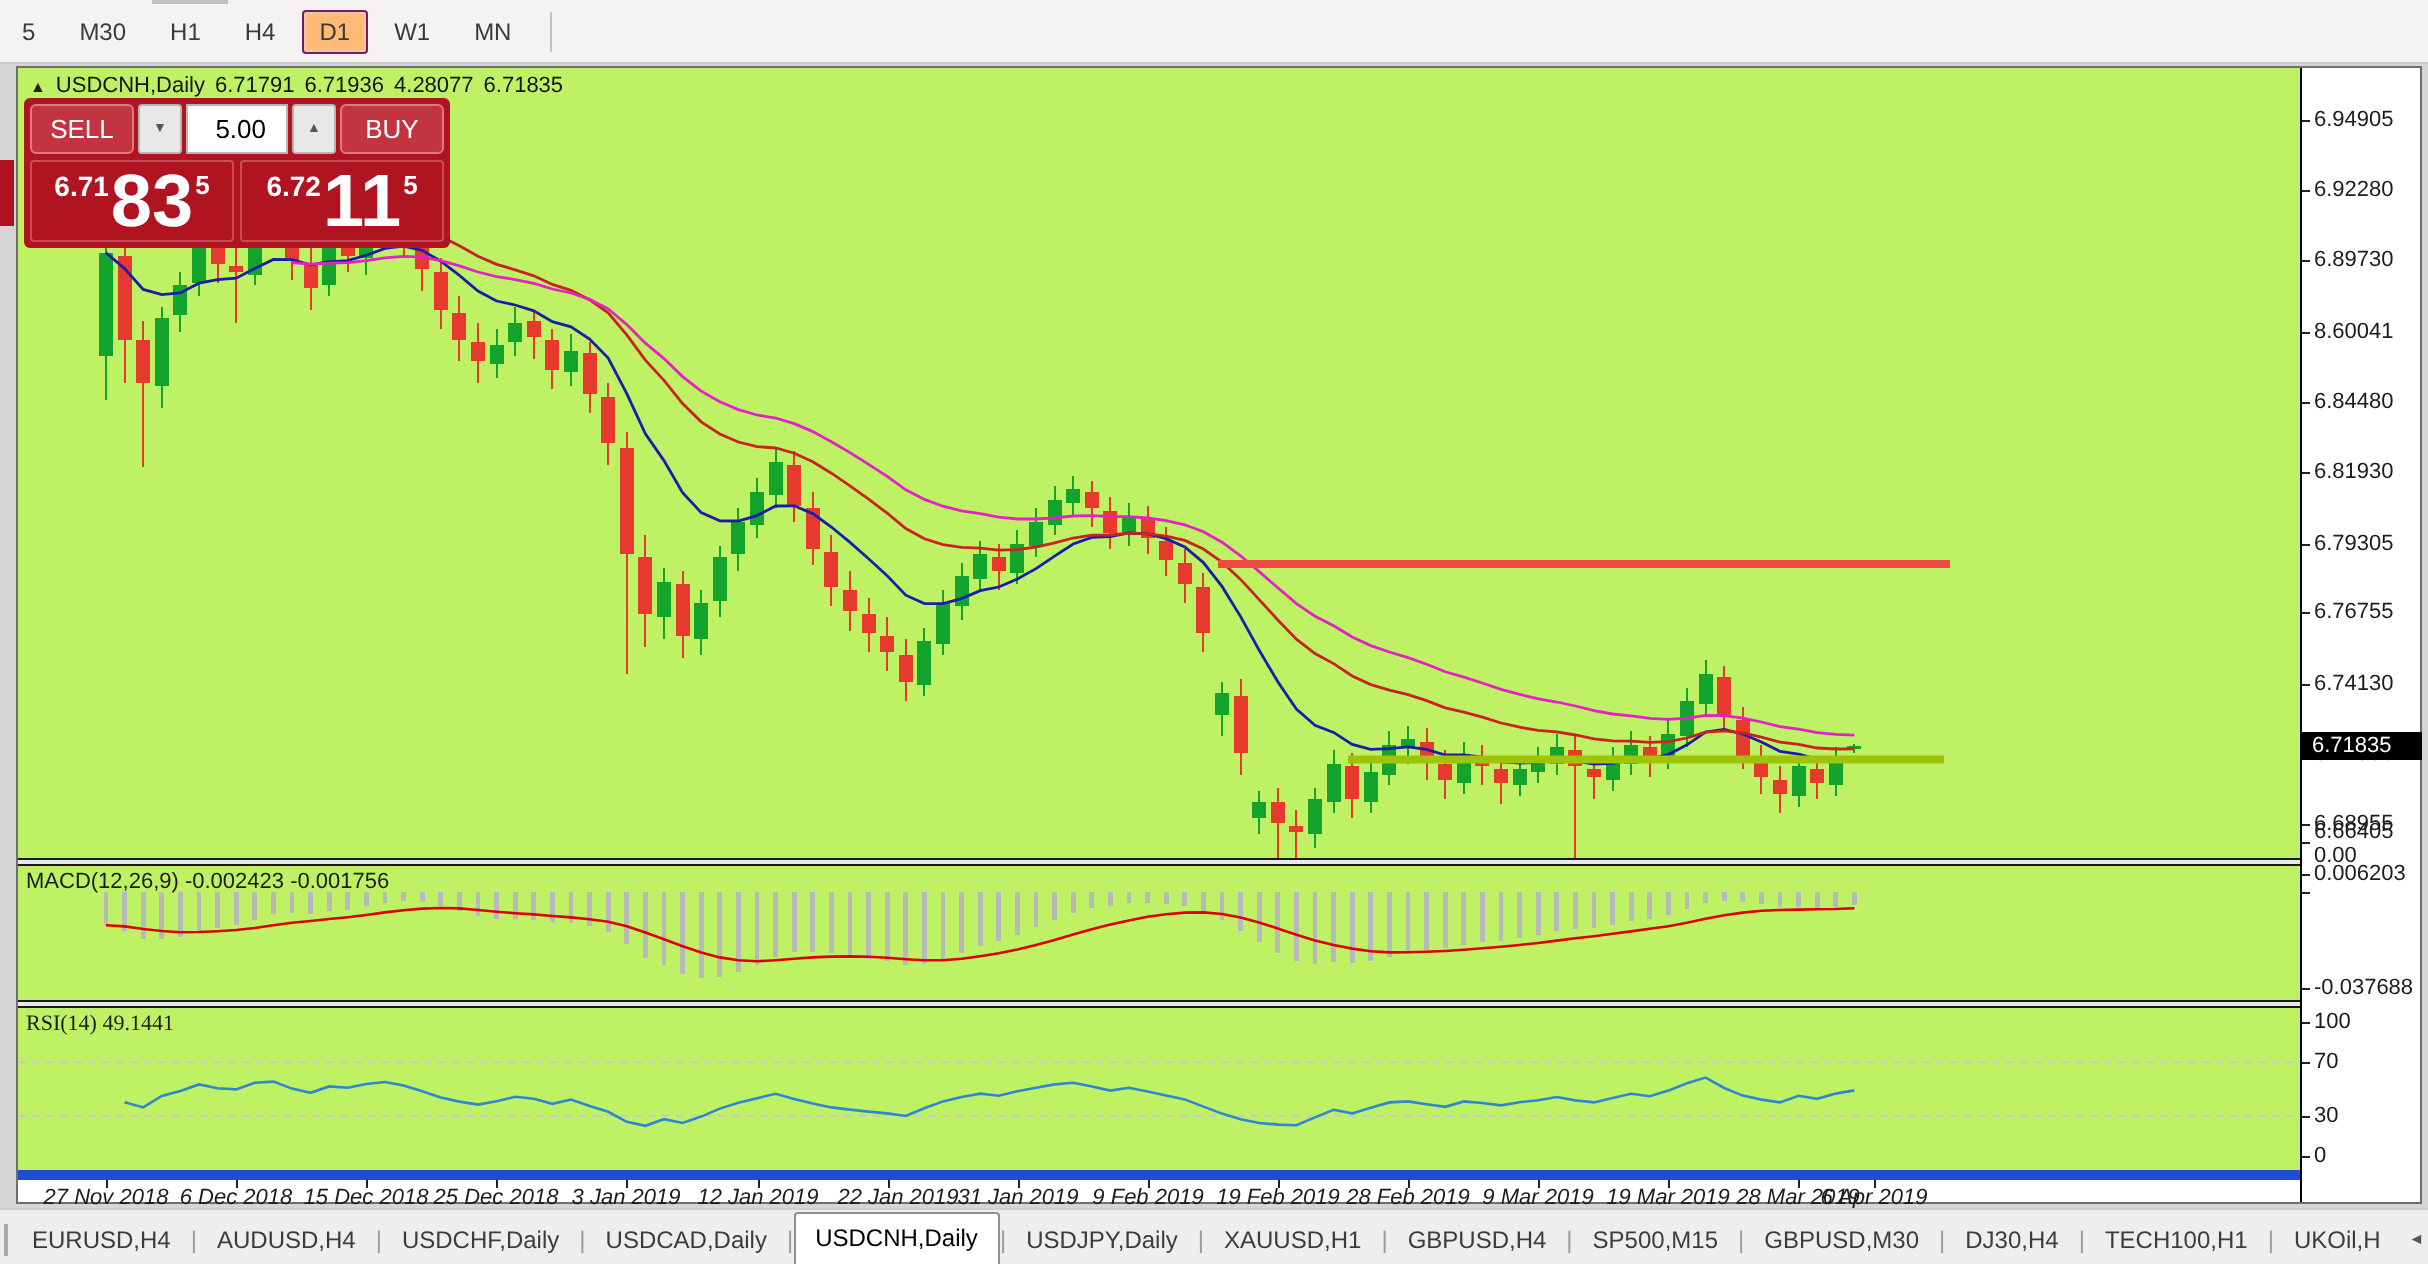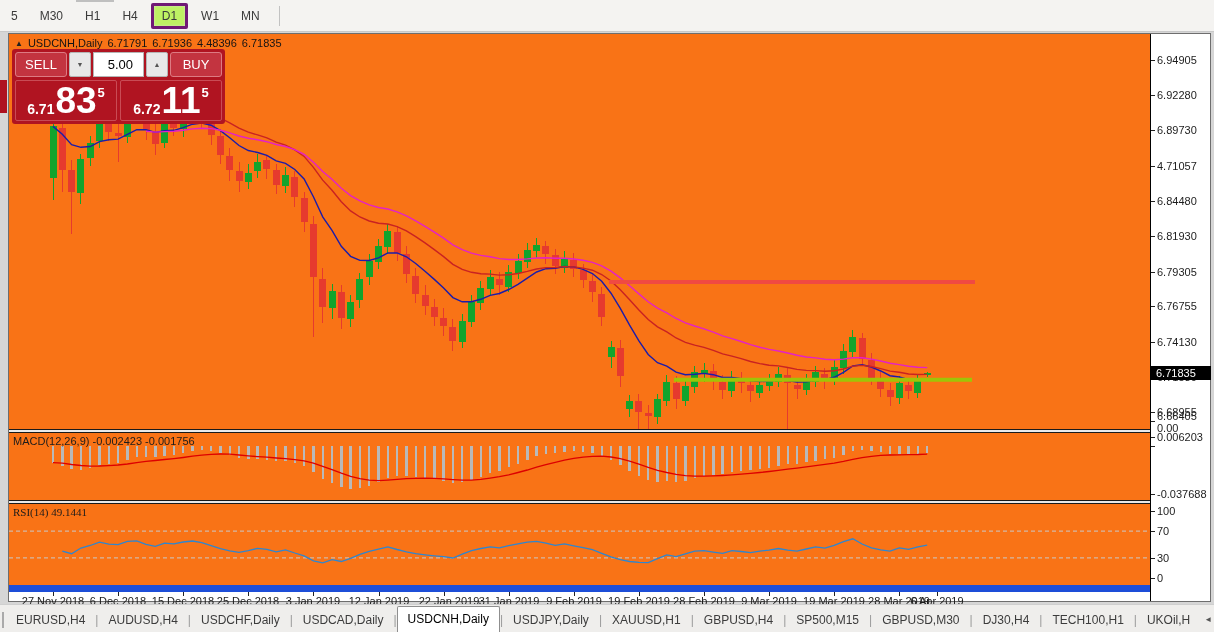--- a/index.html
+++ b/index.html
@@ -12,50 +12,50 @@
   #toolbar{
     position:absolute;left:0;top:0;width:1214px;height:31px;
     background:#f4f3f1;border-bottom:1px solid #c9c9c9;
     display:flex;align-items:center;
   }
   .tf-btn{
     font-size:12px;color:#3a3a3a;padding:3px 8px;margin:0 2px;
     border:1px solid transparent;border-radius:2px;cursor:default;
     user-select:none;
   }
-  .tf-btn.active{background:#bef264;border:3px solid #701a75;box-shadow:inset 0 0 2px #ddd;}
+  .tf-btn.active{background:#fdba74;border:1px solid #701a75;box-shadow:inset 0 0 2px #ddd;}
   .tf-sep{width:1px;height:20px;background:#c2c2c2;margin:0 8px;}
   #toolbar-edge-fragment{position:absolute;left:76px;top:0;width:38px;height:2px;background:#bfbfbf;}
   
   #behind-window-sliver{position:absolute;left:0;top:80px;width:7px;height:33px;background:#ae1120;}
   
   #chart-window{
     position:absolute;left:8px;top:33px;width:1201px;height:567px;
     background:#ffffff;border:1px solid #6e6e6e;
   }
-  .panel{position:absolute;left:0;background:#f97316;overflow:hidden;}
+  .panel{position:absolute;left:0;background:#bef264;overflow:hidden;}
   #scale-col{
     position:absolute;top:0;right:0;width:60px;height:567px;
     border-left:1px solid #000;background:#fff;box-sizing:border-box;
   }
   .splitter{
     position:absolute;left:0;width:1141px;height:4px;background:#e9e9e9;
     border-top:1px solid #1a1a1a;border-bottom:1px solid #1a1a1a;box-sizing:border-box;z-index:4;
   }
   #chart-title{
     position:absolute;left:6px;top:3px;z-index:5;font-size:11px;color:#141414;
     display:flex;gap:5px;align-items:center;white-space:nowrap;
   }
   #chart-title .collapse{font-size:8px;color:#222;}
   .axis-label{position:absolute;font-size:11px;color:#1c1c1c;left:6px;white-space:nowrap;}
   .tick{position:absolute;left:0;width:4px;height:1px;background:#222;}
   .ind-label{position:absolute;left:4px;font-size:11px;color:#1c1c1c;z-index:5;white-space:nowrap;}
   .date-label{position:absolute;top:3px;font-size:11px;color:#1c1c1c;transform:translateX(-50%);white-space:nowrap;}
   .date-tick{position:absolute;top:0;width:1px;height:4px;background:#222;}
-  #date-row{position:absolute;left:0;width:1141px;height:16px;background:#fff;border-top:7px solid #1d4ed8;box-sizing:border-box;}
+  #date-row{position:absolute;left:0;width:1141px;height:16px;background:#fff;border-top:5px solid #1d4ed8;box-sizing:border-box;font-style:italic;}
   
   #trade-widget{
     position:absolute;left:3px;top:15px;width:213px;height:75px;z-index:7;
     background:#b01421;border-radius:3px;padding:3px;box-sizing:border-box;
     display:flex;flex-direction:column;gap:3px;
   }
   #trade-row1{display:flex;gap:2px;height:25px;}
   .trade-btn{
     flex:0 0 50px;background:#c33440;border:1px solid #dd7b83;border-radius:3px;
     color:#fff;font-size:13px;display:flex;align-items:center;justify-content:center;cursor:pointer;
@@ -66,21 +66,21 @@
   }
   #volume-input{
     flex:1;background:#fff;border:1px solid #b5b5b5;color:#000;font-size:13px;
     display:flex;align-items:center;justify-content:flex-end;padding-right:10px;
   }
   #trade-row2{display:flex;gap:3px;flex:1;}
   .quote-box{
     flex:1;background:#b01421;border:1px solid #c94b55;border-radius:2px;
     color:#fff;display:flex;align-items:flex-end;justify-content:center;padding-bottom:2px;cursor:pointer;
   }
-  .quote-small{font-size:14px;font-weight:bold;margin:0 1px 1px 0;}
+  .quote-small{font-size:14px;font-weight:bold;margin:0 1px 17px 0;}
   .quote-big{font-size:37px;font-weight:bold;line-height:34px;}
   .quote-sup{font-size:13px;font-weight:bold;margin:0 0 18px 1px;}
   
   #tab-bar{
     position:absolute;left:0;top:604px;width:1214px;height:28px;
     background:#efeeec;border-top:1px solid #cfcfcf;display:flex;align-items:flex-end;overflow:hidden;
   }
   #tab-grip{width:6px;height:16px;border-left:1px solid #aaa;border-right:1px solid #aaa;margin:0 2px 5px 2px;}
   .sym-tab{
     font-size:12px;color:#3c3c3c;padding:5px 10px 6px 10px;white-space:nowrap;cursor:pointer;
@@ -111,21 +111,21 @@
   </div>
 
 <div id="behind-window-sliver"></div>
 
 <div id="chart-window">
   <div id="chart-title">
     <span class="collapse">▲</span>
     <span>USDCNH,Daily</span>
     <span>6.71791</span>
     <span>6.71936</span>
-    <span>4.48396</span>
+    <span>4.28077</span>
     <span>6.71835</span>
   </div>
 
   <div id="trade-widget">
     <div id="trade-row1">
       <div class="trade-btn">SELL</div>
       <div class="spin-btn">
         <span>▼</span>
       </div>
       <div id="volume-input">5.00</div>
@@ -492,21 +492,21 @@
     </div>
 
   <div id="scale-col">
       <div class="tick" style="top:26px"></div>
       <div class="axis-label" style="top:20px">6.94905</div>
       <div class="tick" style="top:61px"></div>
       <div class="axis-label" style="top:55px">6.92280</div>
       <div class="tick" style="top:96px"></div>
       <div class="axis-label" style="top:90px">6.89730</div>
       <div class="tick" style="top:132px"></div>
-      <div class="axis-label" style="top:126px">4.71057</div>
+      <div class="axis-label" style="top:126px">8.60041</div>
       <div class="tick" style="top:167px"></div>
       <div class="axis-label" style="top:161px">6.84480</div>
       <div class="tick" style="top:202px"></div>
       <div class="axis-label" style="top:196px">6.81930</div>
       <div class="tick" style="top:238px"></div>
       <div class="axis-label" style="top:232px">6.79305</div>
       <div class="tick" style="top:272px"></div>
       <div class="axis-label" style="top:266px">6.76755</div>
       <div class="tick" style="top:308px"></div>
       <div class="axis-label" style="top:302px">6.74130</div>

